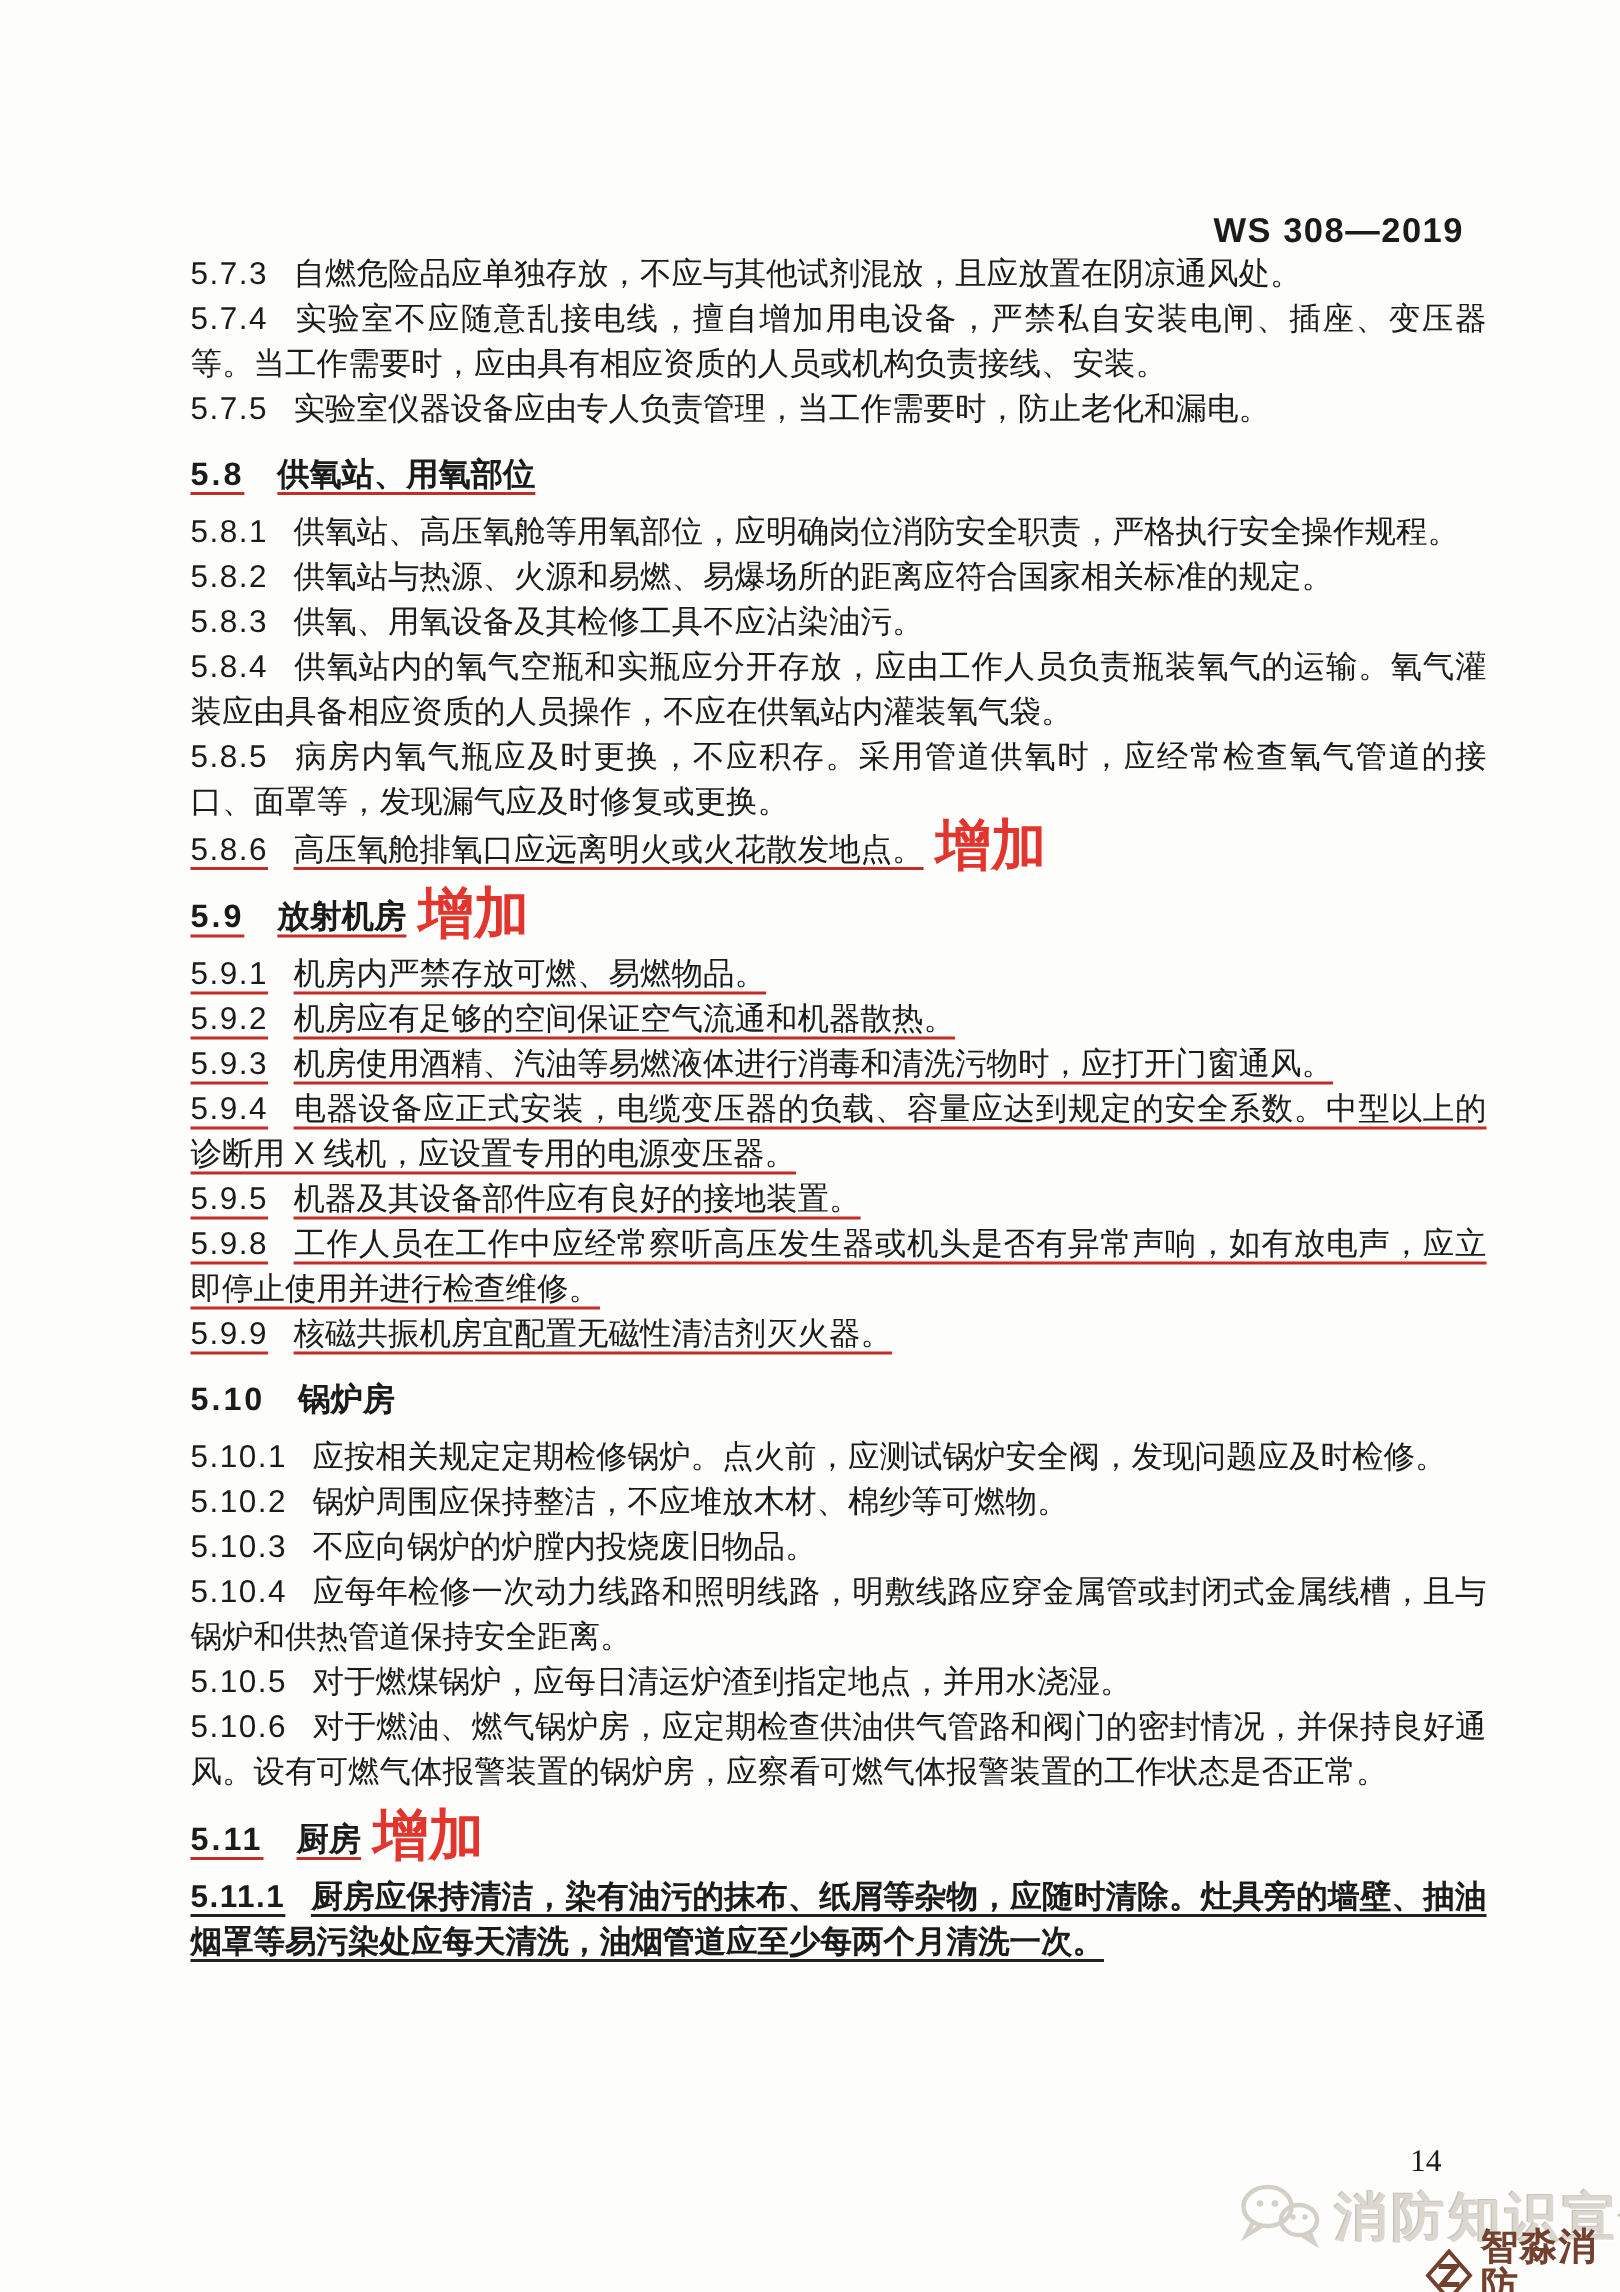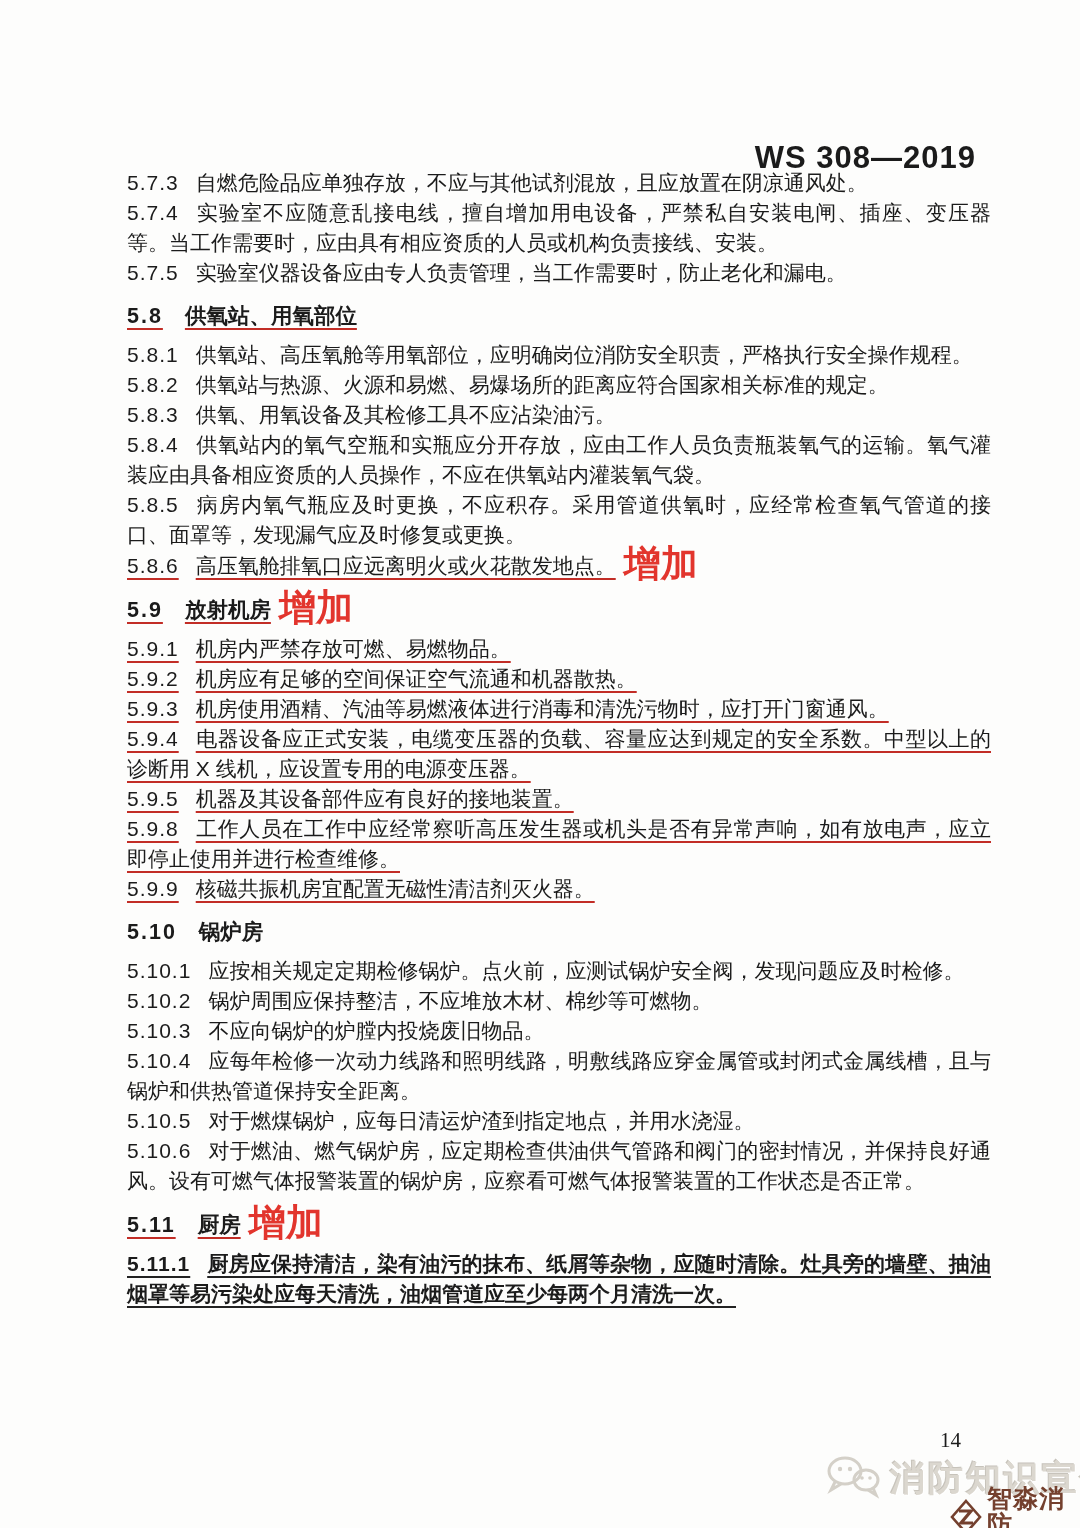--- a/index.html
+++ b/index.html
@@ -10,21 +10,21 @@
     --watermark-gray:#dbd7cf;
   }
   html,body{margin:0;padding:0;background:#e9e9e9;}
   .page{
     position:relative;width:1080px;height:1528px;margin:0 auto;
     background:#fdfdfc;overflow:hidden;color:#1b1b1b;
     font-family:"Liberation Sans","DejaVu Sans",sans-serif;
   }
   .doc-code{
     position:absolute;top:140px;right:104px;
-    font-size:31px;font-weight:bold;letter-spacing:1px;
+    font-size:23px;font-weight:bold;letter-spacing:1px;
   }
   .content{
     position:absolute;left:127px;top:168px;width:864px;
     font-size:21px;line-height:30px;text-align:justify;
   }
   .para{margin:0;}
   .heading{margin:13px 0 9px;font-weight:bold;font-size:21.5px;}
   .num{padding-right:17px;letter-spacing:1px;}
   .heading .num{padding-right:22px;letter-spacing:2px;}
   .u-red{

